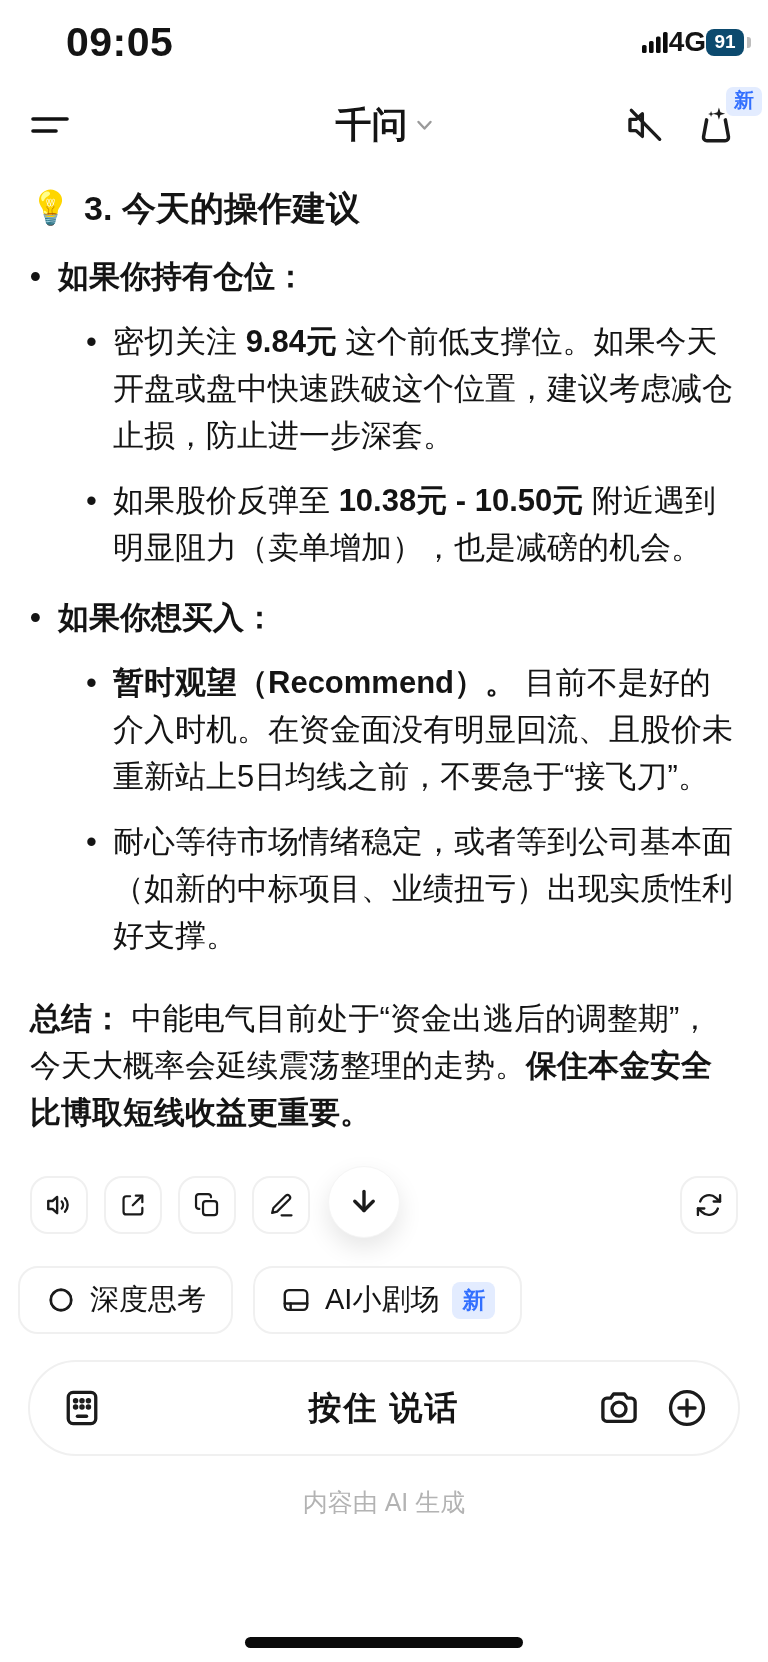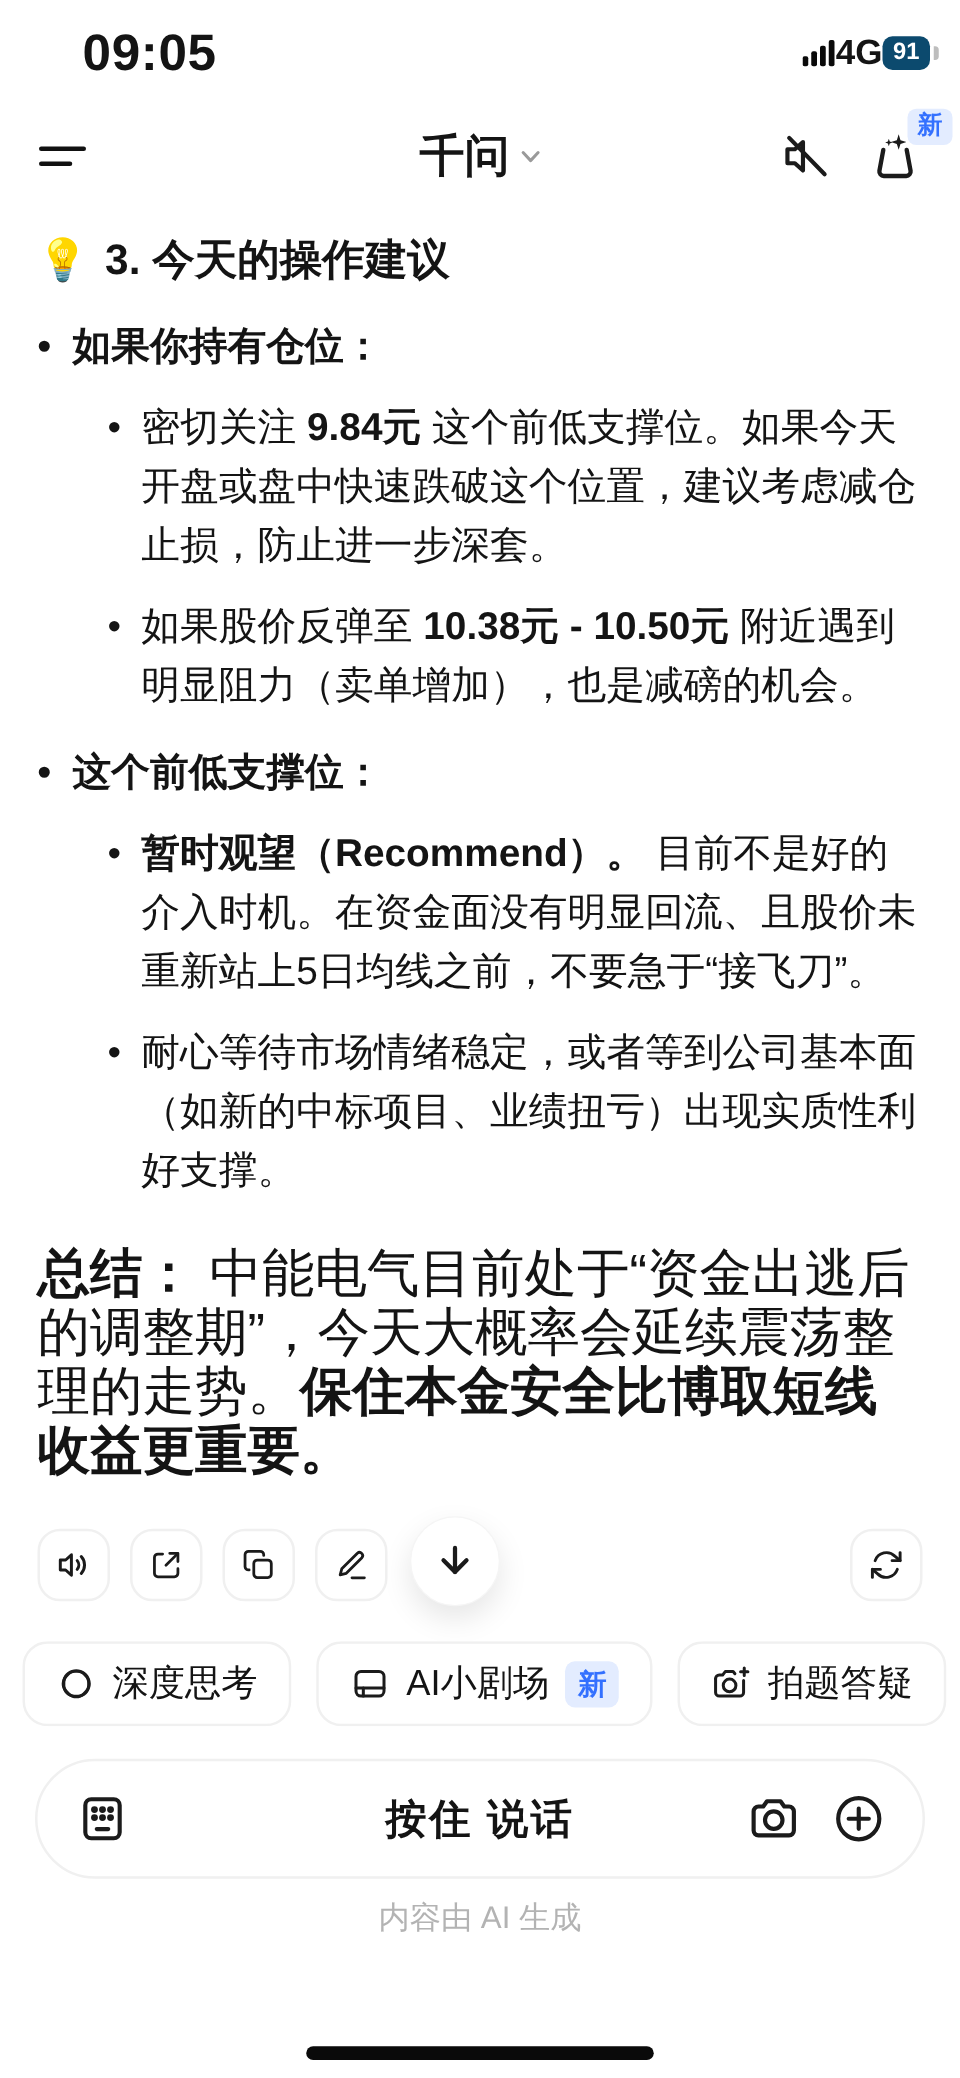--- a/index.html
+++ b/index.html
@@ -42,21 +42,21 @@
     font-size:34px; font-weight:700; line-height:44px; }
   .h3 .emoji { font-size:33px; }
   .intro { margin-top:22px; font-size:31px; line-height:47px; }
   .sec-title { display:flex; margin-top:24px; font-size:31px; font-weight:700;
     line-height:46px; }
   .l1dot { width:28px; flex:none; }
   .item { display:flex; margin-top:18px; font-size:31px; line-height:47px; }
   .item .indent { width:56px; flex:none; }
   .item .l2dot { width:27px; flex:none; }
   .item .txt { flex:1; }
-  .summary { margin-top:36px; font-size:42px; line-height:47px; }
+  .summary { margin-top:36px; font-size:31px; line-height:47px; }
   b { font-weight:700; }
 
   
   .actions { display:flex; align-items:flex-start; margin-top:40px;
     padding:0 30px; gap:16px; }
   .act-btn { width:58px; height:58px; border:2px solid #f0f0f0; border-radius:18px;
     background:#fff; display:flex; align-items:center; justify-content:center;
     cursor:pointer; flex:none; }
   .scroll-btn { width:72px; height:72px; border-radius:50%; background:#fff;
     box-shadow:0 10px 24px rgba(0,0,0,.10); border:1px solid #f5f5f5;
@@ -75,21 +75,21 @@
 
   
   .inputbar { position:relative; margin:26px 28px 0; height:96px;
     border:2px solid #f0f0f0; border-radius:48px; background:#fff;
     display:flex; align-items:center; justify-content:space-between;
     padding:0 30px; }
   .voice { position:absolute; left:0; right:0; text-align:center;
     font-size:33px; font-weight:700; letter-spacing:2px; cursor:pointer; }
   .input-right { display:flex; align-items:center; gap:26px; }
 
-  .footer { margin-top:14px; text-align:center; color:#b3b3b3; font-size:25px; }
+  .footer { margin-top:30px; text-align:center; color:#b3b3b3; font-size:25px; }
   .homebar { position:absolute; left:50%; transform:translateX(-50%); bottom:14px;
     width:278px; height:11px; border-radius:6px; background:#0a0a0a; cursor:grab; }
 </style>
 </head>
 <body>
 
 <div class="statusbar">
   <div class="time">09:05</div>
   <div class="sb-right">
     <span>
@@ -163,21 +163,21 @@
     <span class="txt"><span>密切关注 </span><b>9.84元</b><span> 这个前低支撑位。如果今天开盘或盘中快速跌破这个位置，建议考虑减仓止损，防止进一步深套。</span></span>
   </div>
   <div class="item">
     <span class="indent"></span>
     <span class="l2dot">•</span>
     <span class="txt"><span>如果股价反弹至 </span><b>10.38元 - 10.50元</b><span> 附近遇到明显阻力（卖单增加），也是减磅的机会。</span></span>
   </div>
 
   <div class="sec-title">
     <span class="l1dot">•</span>
-    <span>这个前低支撑位：</span>
+    <span>如果你想买入：</span>
   </div>
   <div class="item">
     <span class="indent"></span>
     <span class="l2dot">•</span>
     <span class="txt"><b>暂时观望（Recommend）。</b><span> 目前不是好的介入时机。在资金面没有明显回流、且股价未重新站上5日均线之前，不要急于“接飞刀”。</span></span>
   </div>
   <div class="item">
     <span class="indent"></span>
     <span class="l2dot">•</span>
     <span class="txt"><span>耐心等待市场情绪稳定，或者等到公司基本面（如新的中标项目、业绩扭亏）出现实质性利好支撑。</span></span>
@@ -255,31 +255,20 @@
   <div class="chip">
     <span>
       <svg width="32" height="32" viewBox="0 0 24 24" fill="none" stroke="#1b1b1b" stroke-width="1.8" stroke-linecap="round">
         <rect x="3.6" y="4.6" width="16.8" height="14.8" rx="3"></rect>
         <path d="M3.6 14.6 h16.8"></path>
         <path d="M8 14.6 v4.8"></path>
       </svg>
     </span>
     <span>AI小剧场</span>
     <span class="badge">新</span>
-  </div>
-  <div class="chip">
-    <span>
-      <svg width="32" height="32" viewBox="0 0 24 24" fill="none" stroke="#1b1b1b" stroke-width="1.8" stroke-linecap="round" stroke-linejoin="round">
-        <path d="M2.6 9 a2.2 2.2 0 0 1 2.2 -2.2 h2 l1.7 -2.2 h4.6 l1.1 1.4"></path>
-        <path d="M19.4 10 v7.2 a2.2 2.2 0 0 1 -2.2 2.2 H4.8 a2.2 2.2 0 0 1 -2.2 -2.2 V9"></path>
-        <circle cx="11" cy="13" r="3.8"></circle>
-        <path d="M19.8 2.6 v4.4 M17.6 4.8 h4.4"></path>
-      </svg>
-    </span>
-    <span>拍题答疑</span>
   </div>
 
 </div>
 
 <div class="inputbar">
   <div>
     <span>
       <svg width="44" height="44" viewBox="0 0 24 24" fill="none" stroke="#1b1b1b" stroke-width="1.8" stroke-linecap="round">
         <rect x="4.5" y="3.5" width="15" height="17" rx="2.6"></rect>
         <circle cx="8.5" cy="8" r="0.6" fill="#1b1b1b"></circle>

